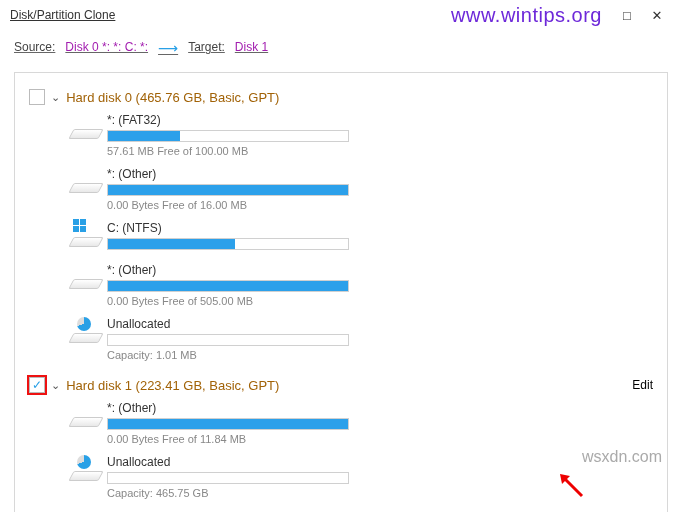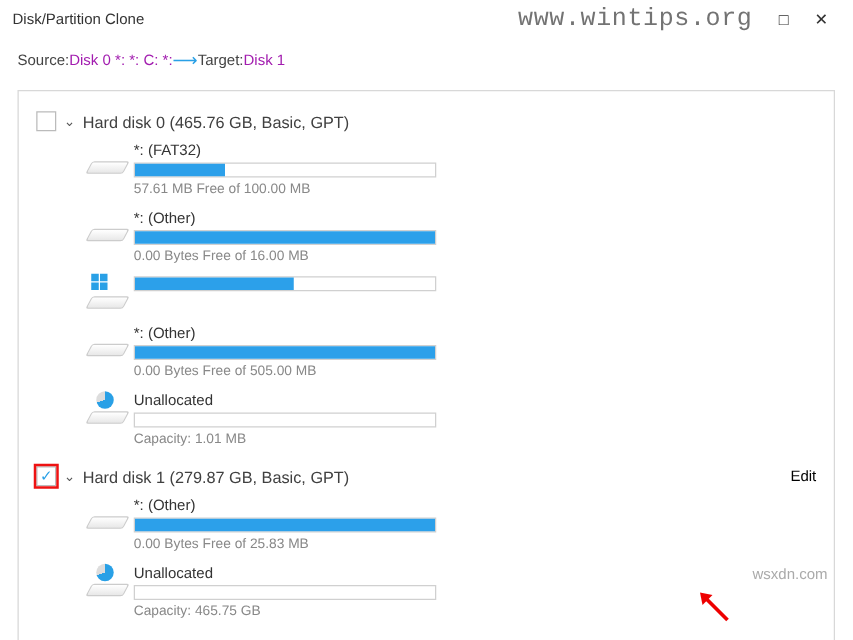--- a/index.html
+++ b/index.html
@@ -1,51 +1,51 @@
 <!DOCTYPE html>
 <html><head>
 <meta charset="utf-8">
 <style>
 * { box-sizing: border-box; margin: 0; padding: 0; font-family: "Segoe UI", sans-serif; }
 body { width: 682px; height: 512px; background: #fff; font-size: 12px; color: #333; position: relative; overflow: hidden; }
 .titlebar { display: flex; align-items: center; padding: 4px 10px 0 10px; height: 26px; }
-.titlebar .title { font-size: 12px; color: #333; }
+.titlebar .title { font-size: 12px; color: #333; text-decoration: underline; }
 .titlebar .spacer { flex: 1; }
-.titlebar .wm { font-size: 20px; color: #737373; font-family: Liberation Mono, monospace; margin-right: 10px; letter-spacing: 0.5px; text-align: right; }
+.titlebar .wm { font-size: 20px; color: #6d28d9; font-family: Liberation Sans, sans-serif; margin-right: 10px; letter-spacing: 0.5px; text-align: right; }
 .titlebar .winbtn { width: 30px; text-align: center; color: #333; font-size: 13px; }
-.sourcebar { display: flex; align-items: center; padding: 14px 14px 10px 14px; font-size: 12px; color: #666; }
+.sourcebar { display: flex; gap: 10px; padding: 14px 14px 10px 14px; font-size: 12px; color: #666; text-decoration: underline; }
 .sourcebar .lbl { color: #444; }
 .sourcebar .val { color: #a21caf; }
 .arrow { color: #29a0e6; font-size: 14px; }
 .panel { border: 1px solid #d8d8d8; margin: 6px 14px 10px 14px; padding: 16px 14px 10px 14px; }
 .diskhdr { display: flex; align-items: center; gap: 6px; margin-bottom: 8px; }
 .chkbox { width: 16px; height: 16px; border: 1px solid #bbb; display: inline-flex; align-items: center; justify-content: center; background: #fff; }
 .chkbox.redbox { outline: 2px solid #e11; }
 .chkbox .tick { color: #29a0e6; font-size: 12px; line-height: 1; }
 .chev { font-size: 11px; color: #555; }
-.diskname { font-size: 13px; color: #404040; }
+.diskname { font-size: 13px; color: #a16207; }
 .editlink { margin-left: auto; color: #000000; font-size: 12px; }
 .partgrid { display: flex; flex-wrap: wrap; gap: 0 30px; padding-left: 40px; }
 .part { display: flex; gap: 4px; width: 280px; margin-bottom: 10px; }
 .particon { width: 34px; height: 26px; margin-top: 2px; position: relative; }
 .particon .disk { width: 30px; height: 10px; background: linear-gradient(#fff,#e8e8e8); border: 1px solid #ccc; border-radius: 2px; transform: skewX(-28deg); position: absolute; bottom: 2px; left: 2px; }
 .particon .pie { width: 14px; height: 14px; border-radius: 50%; background: conic-gradient(#29a0e6 0 70%, #ddd 70% 100%); position: absolute; top: -2px; left: 8px; }
 .particon .win { position: absolute; top: -4px; left: 4px; width: 14px; height: 14px; }
 .particon .win span { position: absolute; width: 6px; height: 6px; background: #29a0e6; }
 .particon .win span:nth-child(1){top:0;left:0}
 .particon .win span:nth-child(2){top:0;left:7px}
 .particon .win span:nth-child(3){top:7px;left:0}
 .particon .win span:nth-child(4){top:7px;left:7px}
 .partbody { flex: 1; }
 .partname { font-size: 12px; color: #333; margin-bottom: 3px; }
 .bar { height: 12px; border: 1px solid #d0d0d0; background: #fff; margin-bottom: 3px; position: relative; }
 .bar .fill { height: 100%; background: #2ca0ea; }
 .partinfo { font-size: 11px; color: #888; }
 .redarrow { position: absolute; right: 98px; bottom: 14px; width: 30px; height: 30px; pointer-events: none; }
-.wsx { position: absolute; right: 20px; bottom: 46px; font-size: 12px; color: #aaa; }
+.wsx { position: absolute; right: 20px; bottom: 46px; font-size: 16px; color: #aaa; }
 </style>
 </head>
 <body>
 
 <div class="titlebar">
   <span class="title">Disk/Partition Clone</span>
   <span class="spacer"></span>
   <span class="wm">www.wintips.org</span>
   <span class="winbtn">□</span>
   <span class="winbtn">✕</span>
@@ -95,20 +95,21 @@
       <div class="particon">
           <div class="win">
             <span></span>
             <span></span>
             <span></span>
             <span></span>
           </div>
           <div class="disk"></div>
         </div>
       <div class="partbody">
+        <div class="partname">C: (NTFS)</div>
         <div class="bar">
             <div class="fill" style="width:53%"></div>
           </div>
       </div>
     </div>
     <div class="part">
       <div class="particon">
           <div class="disk"></div>
         </div>
       <div class="partbody">
@@ -132,34 +133,34 @@
         <div class="partinfo">Capacity: 1.01 MB</div>
       </div>
     </div>
   </div>
 
   <div class="diskhdr" style="margin-top:6px;">
     <span class="chkbox redbox">
         <span class="tick">✓</span>
       </span>
     <span class="chev">⌄</span>
-    <span class="diskname">Hard disk 1 (279.87 GB, Basic, GPT)</span>
+    <span class="diskname">Hard disk 1 (223.41 GB, Basic, GPT)</span>
     <span class="editlink">Edit</span>
   </div>
   <div class="partgrid">
     <div class="part">
       <div class="particon">
           <div class="disk"></div>
         </div>
       <div class="partbody">
         <div class="partname">*: (Other)</div>
         <div class="bar">
             <div class="fill" style="width:100%"></div>
           </div>
-        <div class="partinfo">0.00 Bytes Free of 25.83 MB</div>
+        <div class="partinfo">0.00 Bytes Free of 11.84 MB</div>
       </div>
     </div>
     <div class="part">
       <div class="particon">
           <div class="pie"></div>
           <div class="disk"></div>
         </div>
       <div class="partbody">
         <div class="partname">Unallocated</div>
         <div class="bar">

